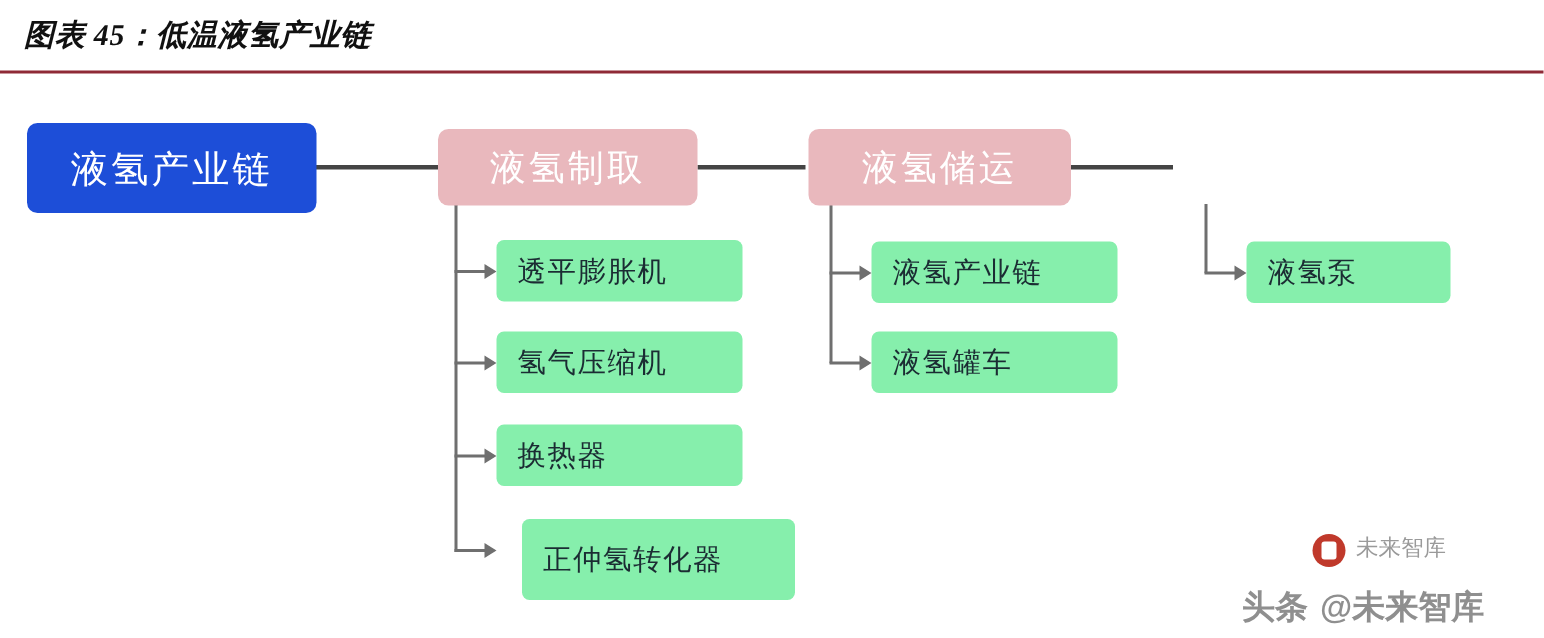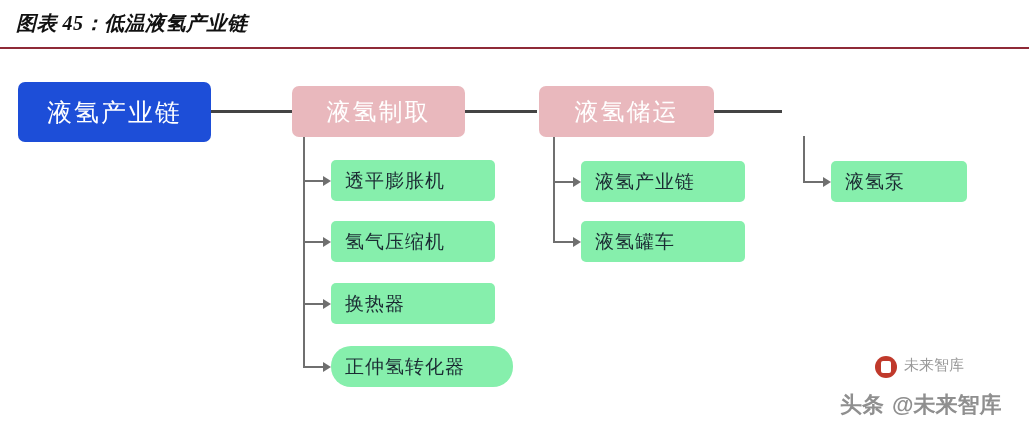--- a/index.html
+++ b/index.html
@@ -127,21 +127,20 @@
     font-family: "Liberation Sans", sans-serif;
     font-size: 15px;
     color: #9a9a9a;
     white-space: nowrap;
   }
   .wm-bottom {
     position: absolute;
     display: flex;
     align-items: center;
     gap: 8px;
-    margin-left: 12px;
   }
   .wm-bottom .big {
     font-family: "Liberation Sans", sans-serif;
     font-size: 22px;
     font-weight: bold;
     color: #8f8f8f;
     white-space: nowrap;
   }
 </style>
 </head>
@@ -194,21 +193,21 @@
 
   <div class="node leaf" style="left:331px; top:160px; width:164px; height:41px;">
     <span>透平膨胀机</span>
   </div>
   <div class="node leaf" style="left:331px; top:221px; width:164px; height:41px;">
     <span>氢气压缩机</span>
   </div>
   <div class="node leaf" style="left:331px; top:283px; width:164px; height:41px;">
     <span>换热器</span>
   </div>
-  <div class="node leaf" style="left:331px; top:346px; width:182px; height:41px;border-radius:20px;">
+  <div class="node leaf" style="left:348px; top:346px; width:182px; height:54px;">
     <span>正仲氢转化器</span>
   </div>
 
   <div class="node leaf" style="left:581px; top:161px; width:164px; height:41px;">
     <span>液氢产业链</span>
   </div>
   <div class="node leaf" style="left:581px; top:221px; width:164px; height:41px;">
     <span>液氢罐车</span>
   </div>
 

